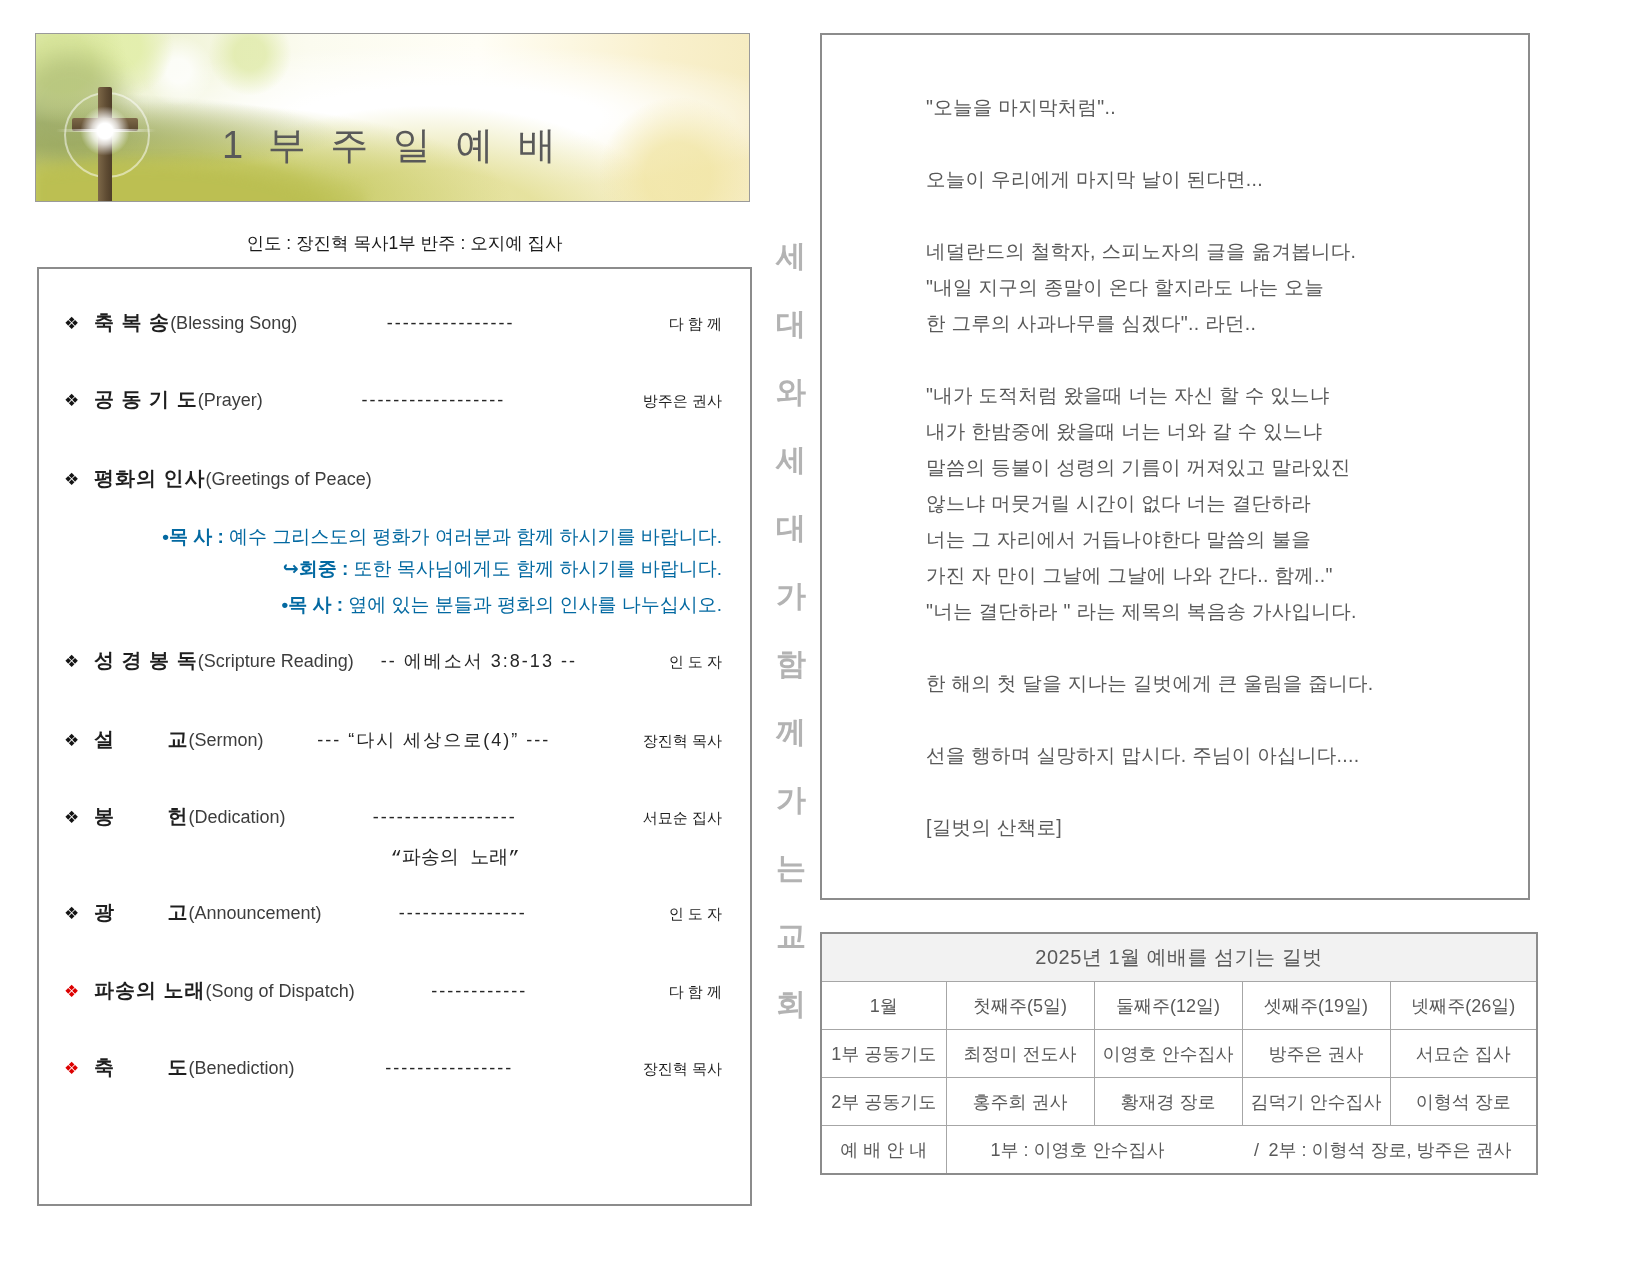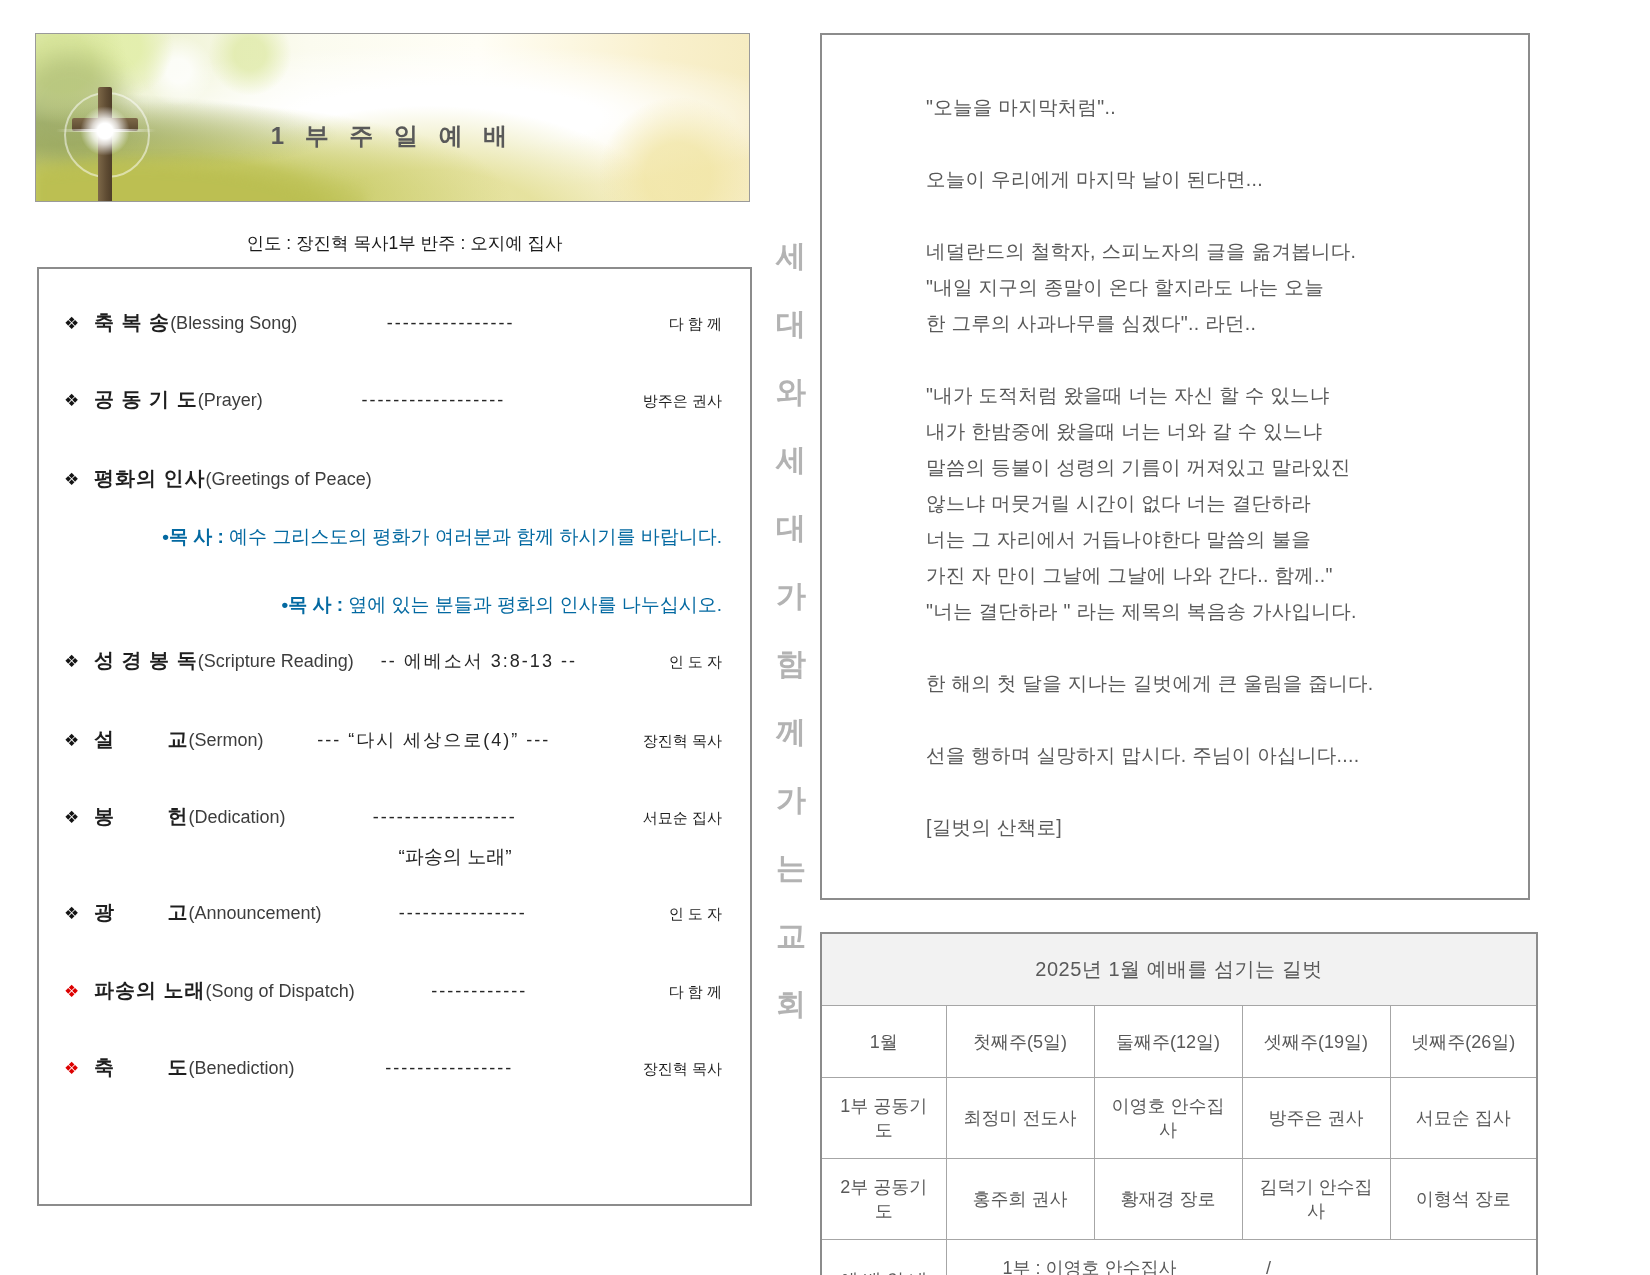--- a/index.html
+++ b/index.html
@@ -24,56 +24,56 @@
   .grass{position:absolute;left:0;bottom:-14px;width:330px;height:56px;
     background:radial-gradient(ellipse at 30% 100%,rgba(186,190,80,.9) 0 55%,rgba(186,190,80,0) 80%);filter:blur(4px);}
   .cross-v{position:absolute;left:62px;top:53px;width:14px;height:132px;border-radius:2px;
     background:linear-gradient(90deg,#7d6848,#5f4c33 60%,#4e3d28);}
   .cross-h{position:absolute;left:36px;top:84px;width:66px;height:13px;border-radius:2px;
     background:linear-gradient(180deg,#7d6848,#5a4830);}
   .flare{position:absolute;left:44px;top:72px;width:50px;height:50px;border-radius:50%;
     background:radial-gradient(circle,#ffffff 0 22%,rgba(255,255,255,.75) 38%,rgba(255,255,255,0) 70%);}
   .flare-h{position:absolute;left:20px;top:95px;width:100px;height:3px;background:linear-gradient(90deg,rgba(255,255,255,0),#fff,rgba(255,255,255,0));}
   .flare-ring{position:absolute;left:28px;top:58px;width:82px;height:82px;border-radius:50%;border:2px solid rgba(255,255,255,.5);}
-  .banner-title{position:absolute;left:0;right:0;top:86px;text-align:center;font-size:24px;font-weight:bold;
+  .banner-title{position:absolute;left:0;right:0;top:86px;text-align:center;font-size:38px;font-weight:normal;
     color:#595959;letter-spacing:7px;}
 
   
   .leaders{position:absolute;left:61px;top:231px;width:687px;display:flex;justify-content:center;
     font-size:17.5px;color:#1a1a1a;}
 
   
   .order-box{position:absolute;left:37px;top:267px;width:711px;height:935px;border:2px solid #8c8c8c;background:#fff;}
   .order-row{position:absolute;left:25px;right:28px;display:flex;align-items:baseline;color:#1f1f1f;}
   .order-row .bullet{width:30px;font-size:17px;color:#141414;flex:none;}
   .order-row .bullet.red{color:#dd0000;}
   .order-row .ko{font-weight:bold;font-size:20px;white-space:pre;letter-spacing:1px;}
   .order-row .en{font-size:18px;color:#3d3d3d;letter-spacing:0px;}
   .order-row .mid{flex:1;text-align:center;font-size:18px;white-space:pre;letter-spacing:2px;color:#262626;}
   .order-row .right{min-width:118px;text-align:right;font-size:15px;white-space:pre;flex:none;}
   .sub-row{position:absolute;left:62px;right:28px;font-size:19px;color:#0369a1;text-align:right;}
   .sub-row .sub-bullet{display:inline-block;width:26px;font-weight:bold;}
   .sub-row .sub-prefix{font-weight:bold;}
   .ded-note{position:absolute;left:25px;right:28px;text-align:center;transform:translateX(62px);
-    font-size:19px;color:#262626;white-space:pre;}
+    font-size:19px;color:#262626;white-space:pre;font-family:Liberation Mono, monospace;}
 
   
   .motto{position:absolute;left:772px;top:222px;width:38px;text-align:center;
     font-size:30px;line-height:68px;color:#b3b3b3;font-weight:bold;}
   .motto span{display:block;}
 
   
   .meditation{position:absolute;left:820px;top:33px;width:710px;height:867px;border:2px solid #8c8c8c;
     box-sizing:border-box;background:#fff;padding:54px 36px 0 104px;}
   .meditation p{margin:0 0 36px 0;line-height:36px;font-size:19.5px;color:#595959;letter-spacing:.3px;}
 
   
   .schedule{position:absolute;left:820px;top:932px;width:716px;border-collapse:collapse;table-layout:fixed;
     font-size:18px;color:#595959;}
-  .schedule td{border:1px solid #a6a6a6;height:39px;text-align:center;vertical-align:middle;padding:16px;}
+  .schedule td{border:1px solid #a6a6a6;height:39px;text-align:center;vertical-align:middle;padding:4px;}
   .schedule .title-cell{background:#f2f2f2;font-size:20px;letter-spacing:.5px;}
   .schedule{border:2px solid #8c8c8c;}
   .schedule .wide{text-align:left;}
   .schedule .wide .seg{display:inline-block;}
   .schedule .wide .p1{margin-left:40px;width:256px;}
   .schedule .wide .sep{width:20px;text-align:center;}
   .schedule .wide .p2{margin-left:2px;}
 </style>
 </head>
 <body>
@@ -117,20 +117,23 @@
     <div class="order-row" style="top:196px">
       <span class="bullet">❖</span>
       <span class="ko">평화의 인사</span>
       <span class="en">(Greetings of Peace)</span>
       <span class="mid"></span>
       <span class="right"></span>
     </div>
 
     <div class="sub-row" style="top:255px">
       <span class="sub-bullet">•</span><span class="sub-prefix">목 사 : </span><span>예수 그리스도의 평화가 여러분과 함께 하시기를 바랍니다.</span>
+    </div>
+    <div class="sub-row" style="top:287px">
+      <span class="sub-bullet">↪</span><span class="sub-prefix">회중 : </span><span>또한 목사님에게도 함께 하시기를 바랍니다.</span>
     </div>
     <div class="sub-row" style="top:323px">
       <span class="sub-bullet">•</span><span class="sub-prefix">목 사 : </span><span>옆에 있는 분들과 평화의 인사를 나누십시오.</span>
     </div>
 
     <div class="order-row" style="top:378px">
       <span class="bullet">❖</span>
       <span class="ko">성 경 봉 독</span>
       <span class="en">(Scripture Reading)</span>
       <span class="mid">-- 에베소서 3:8-13 --</span>

